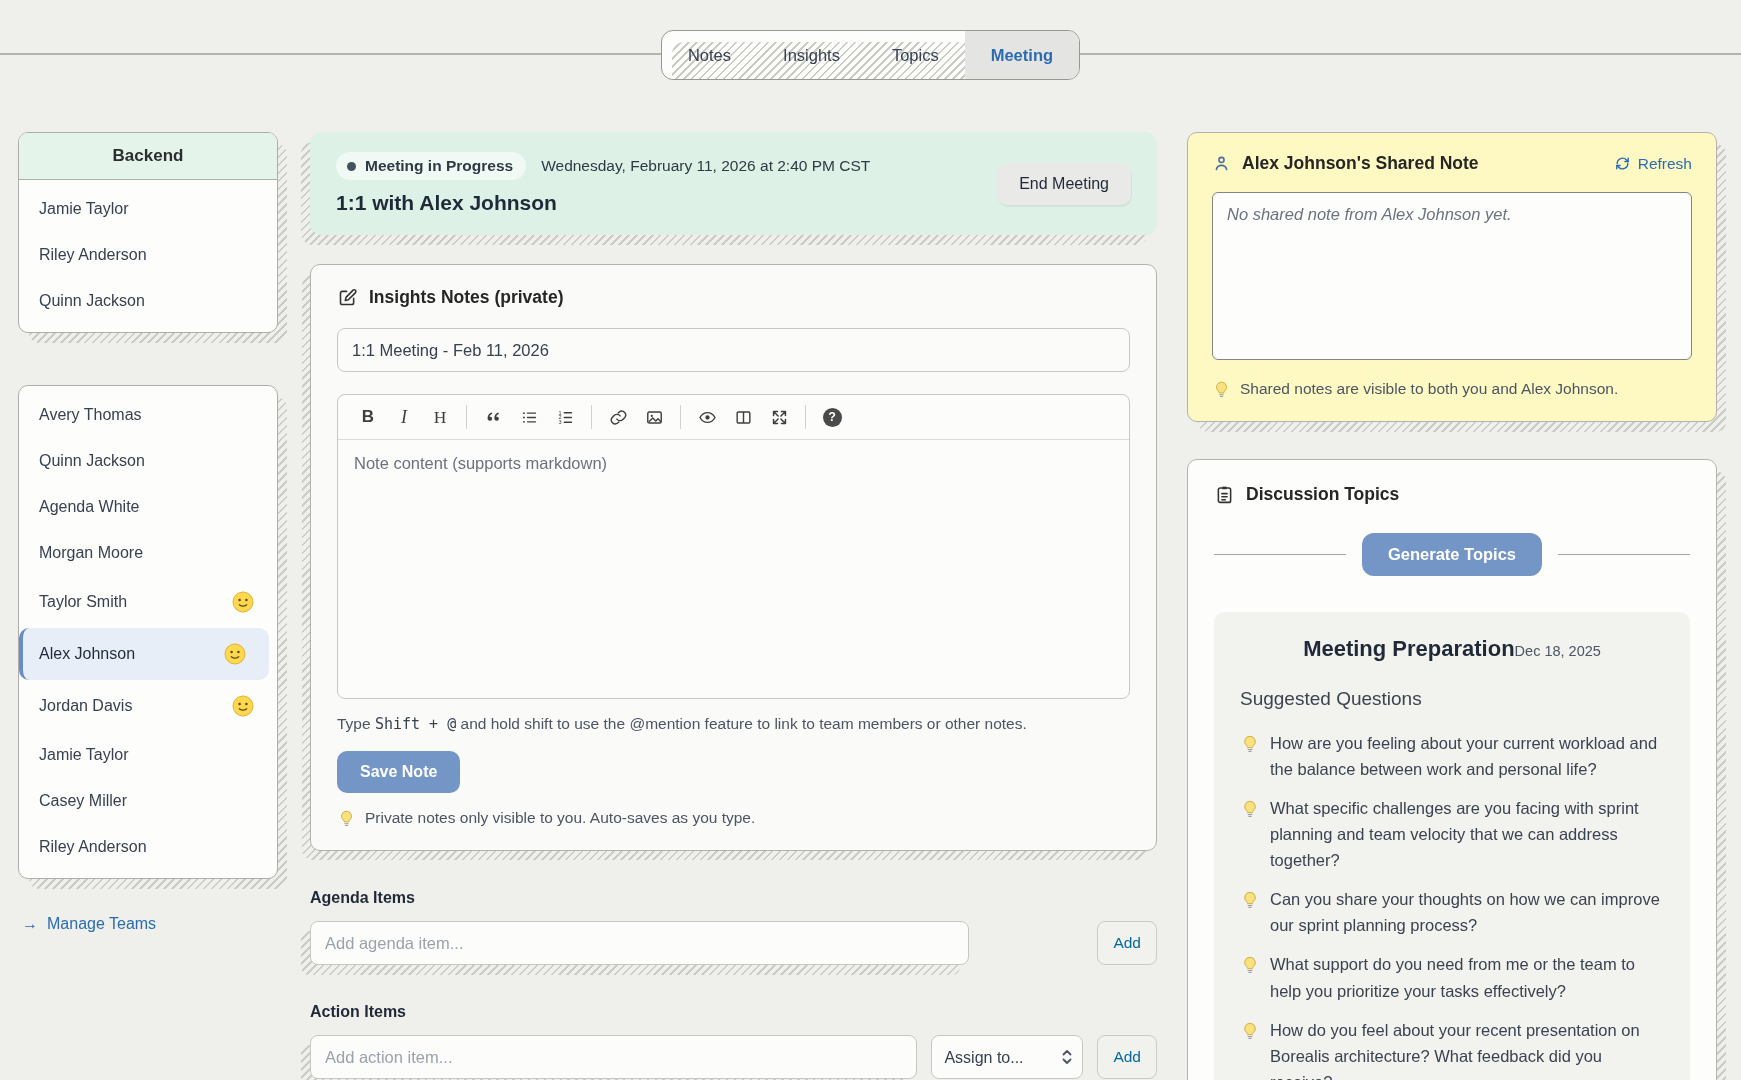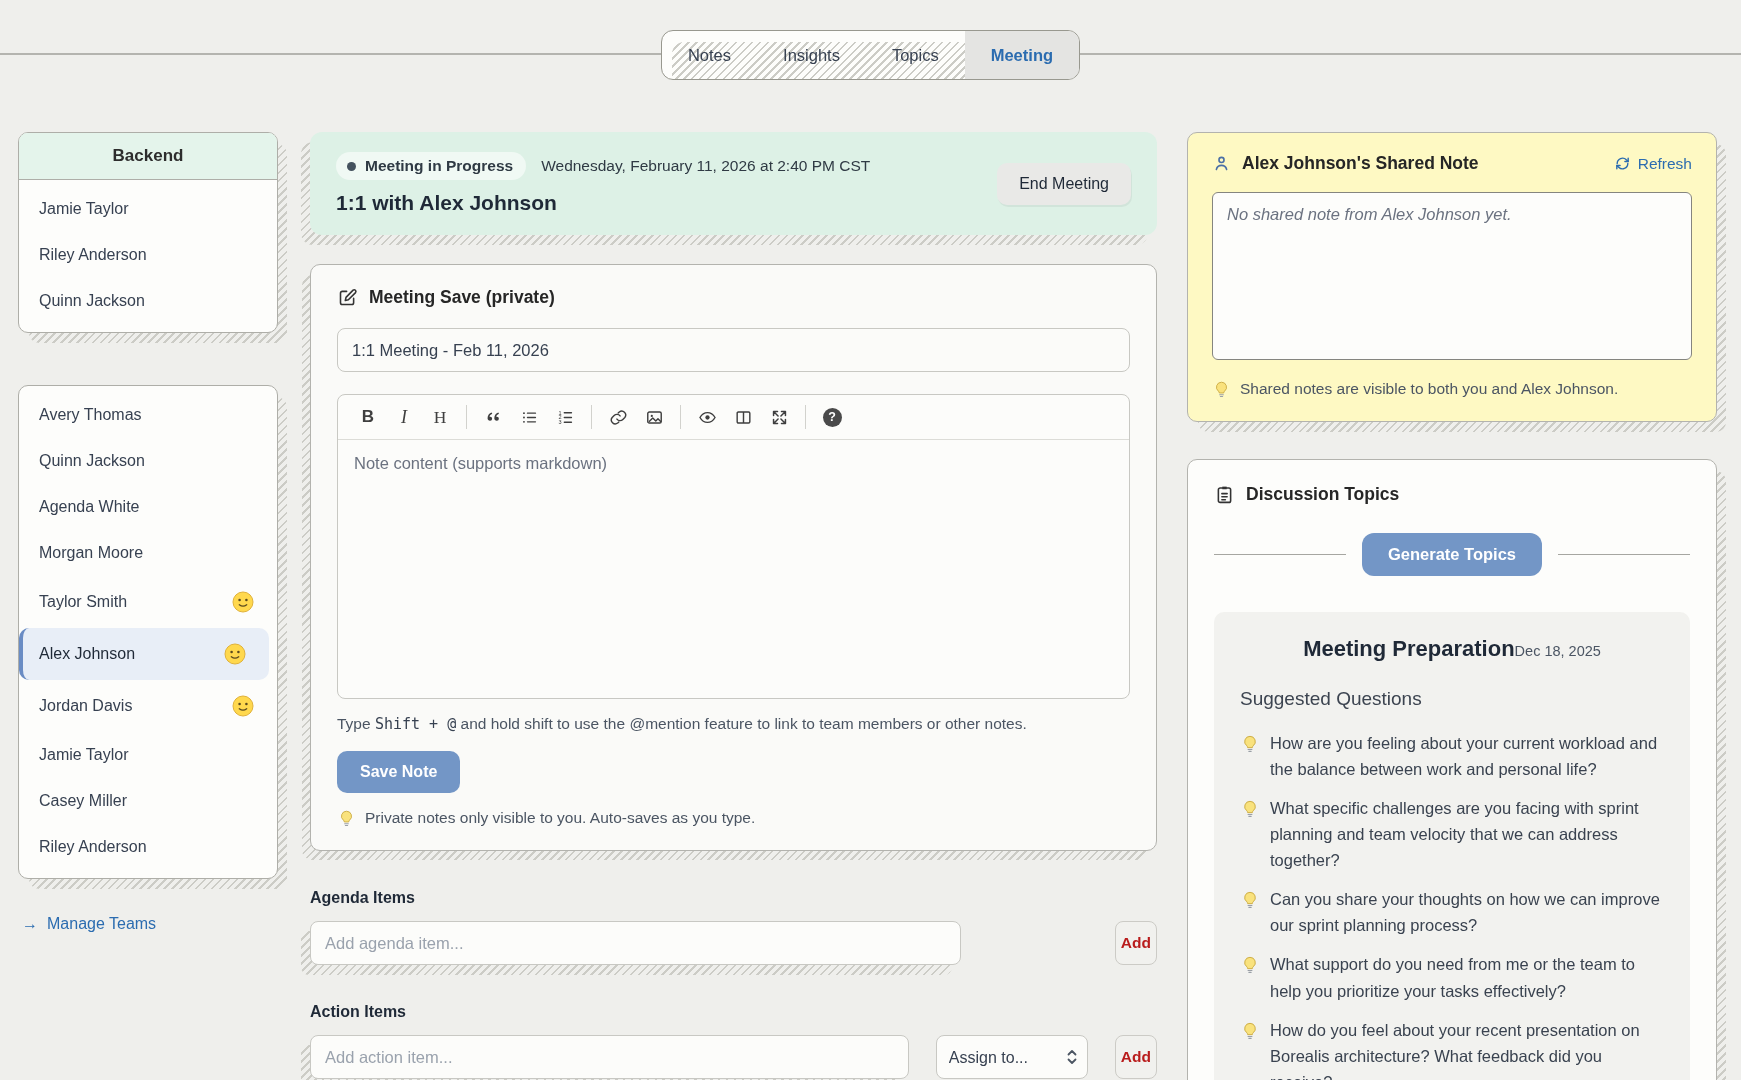--- a/index.html
+++ b/index.html
@@ -92,27 +92,27 @@
   .mention-hint { margin-top:16px; font-size:15.5px; color:#4b5563; }
   .mention-hint code { font-family:"DejaVu Sans Mono",monospace; font-size:15px; color:#374151; }
   .save-btn { margin-top:18px; background:#7396c6; color:#fff; border:none; border-radius:10px;
               padding:12px 23px; font-family:inherit; font-size:16px; font-weight:600; cursor:pointer; }
   .bulb-hint { margin-top:16px; display:flex; align-items:flex-start; gap:9px; font-size:15.5px; color:#4b5563; }
   .bulb { width:19px; height:19px; flex:none; }
 
   
   .list-section { margin-top:38px; }
   .list-label { font-size:16px; font-weight:700; color:#1f2937; }
-  .list-row { display:flex; margin-top:14px; gap:27px; }
+  .list-row { display:flex; margin-top:14px; gap:14px; }
   .inputwrap { flex:1; border-radius:8px; }
   .txt-input { width:100%; height:44px; background:#fcfcfa; border:1.5px solid #c8c8c3; border-radius:8px;
                padding:0 14px; font-family:inherit; font-size:16.5px; color:#374151; }
   .txt-input::placeholder { color:#9aa2ad; }
-  .add-btn { height:44px; padding:0 5px; background:#f1f1ee; border:1.5px solid #cccbc6; border-radius:8px;
-             font-family:inherit; font-size:15.5px; font-weight:700; color:#b91c1c; cursor:pointer; }
+  .add-btn { height:44px; padding:0 15px; background:#f1f1ee; border:1.5px solid #cccbc6; border-radius:8px;
+             font-family:inherit; font-size:15.5px; font-weight:400; color:#0369a1; cursor:pointer; }
   .agenda-gap { width:100px; flex:none; }
   .selectwrap { position:relative; width:152px; flex:none; }
   .assign-select { appearance:none; -webkit-appearance:none; width:100%; height:44px; background:#fcfcfa;
                    border:1.5px solid #c8c8c3; border-radius:8px; padding:0 30px 0 12px;
                    font-family:inherit; font-size:16px; color:#374151; cursor:pointer; }
   .selectwrap svg { position:absolute; right:8px; top:12px; width:16px; height:20px; pointer-events:none; }
 
   
   .shared-card { margin-top:52px; background:#fef9c3; border:1.5px solid #b3b3ae; border-radius:10px; padding:20px 24px 22px; }
   .shared-head { display:flex; align-items:center; gap:11px; }
@@ -288,21 +288,21 @@
         </div>
         <button class="end-btn">End Meeting</button>
       </section>
 
       <section class="notes-card hatch-l">
         <div class="card-head">
           <svg viewBox="0 0 24 24" fill="none" stroke="#333" stroke-width="1.8" stroke-linecap="round" stroke-linejoin="round">
             <path d="M11 5H6a2 2 0 0 0-2 2v11a2 2 0 0 0 2 2h11a2 2 0 0 0 2-2v-5"></path>
             <path d="M18.4 3.6a2 2 0 0 1 2.8 2.8L13 14.6l-3.5.8.8-3.5z"></path>
           </svg>
-          <span>Meeting Save (private)</span>
+          <span>Insights Notes (private)</span>
         </div>
 
         <input class="title-input" type="text" value="1:1 Meeting - Feb 11, 2026" style="">
 
         <div class="editor">
           <div class="toolbar">
             <button class="ticon tb-b">B</button>
             <button class="ticon tb-i">I</button>
             <button class="ticon tb-h">H</button>
             <span class="tsep"></span>

